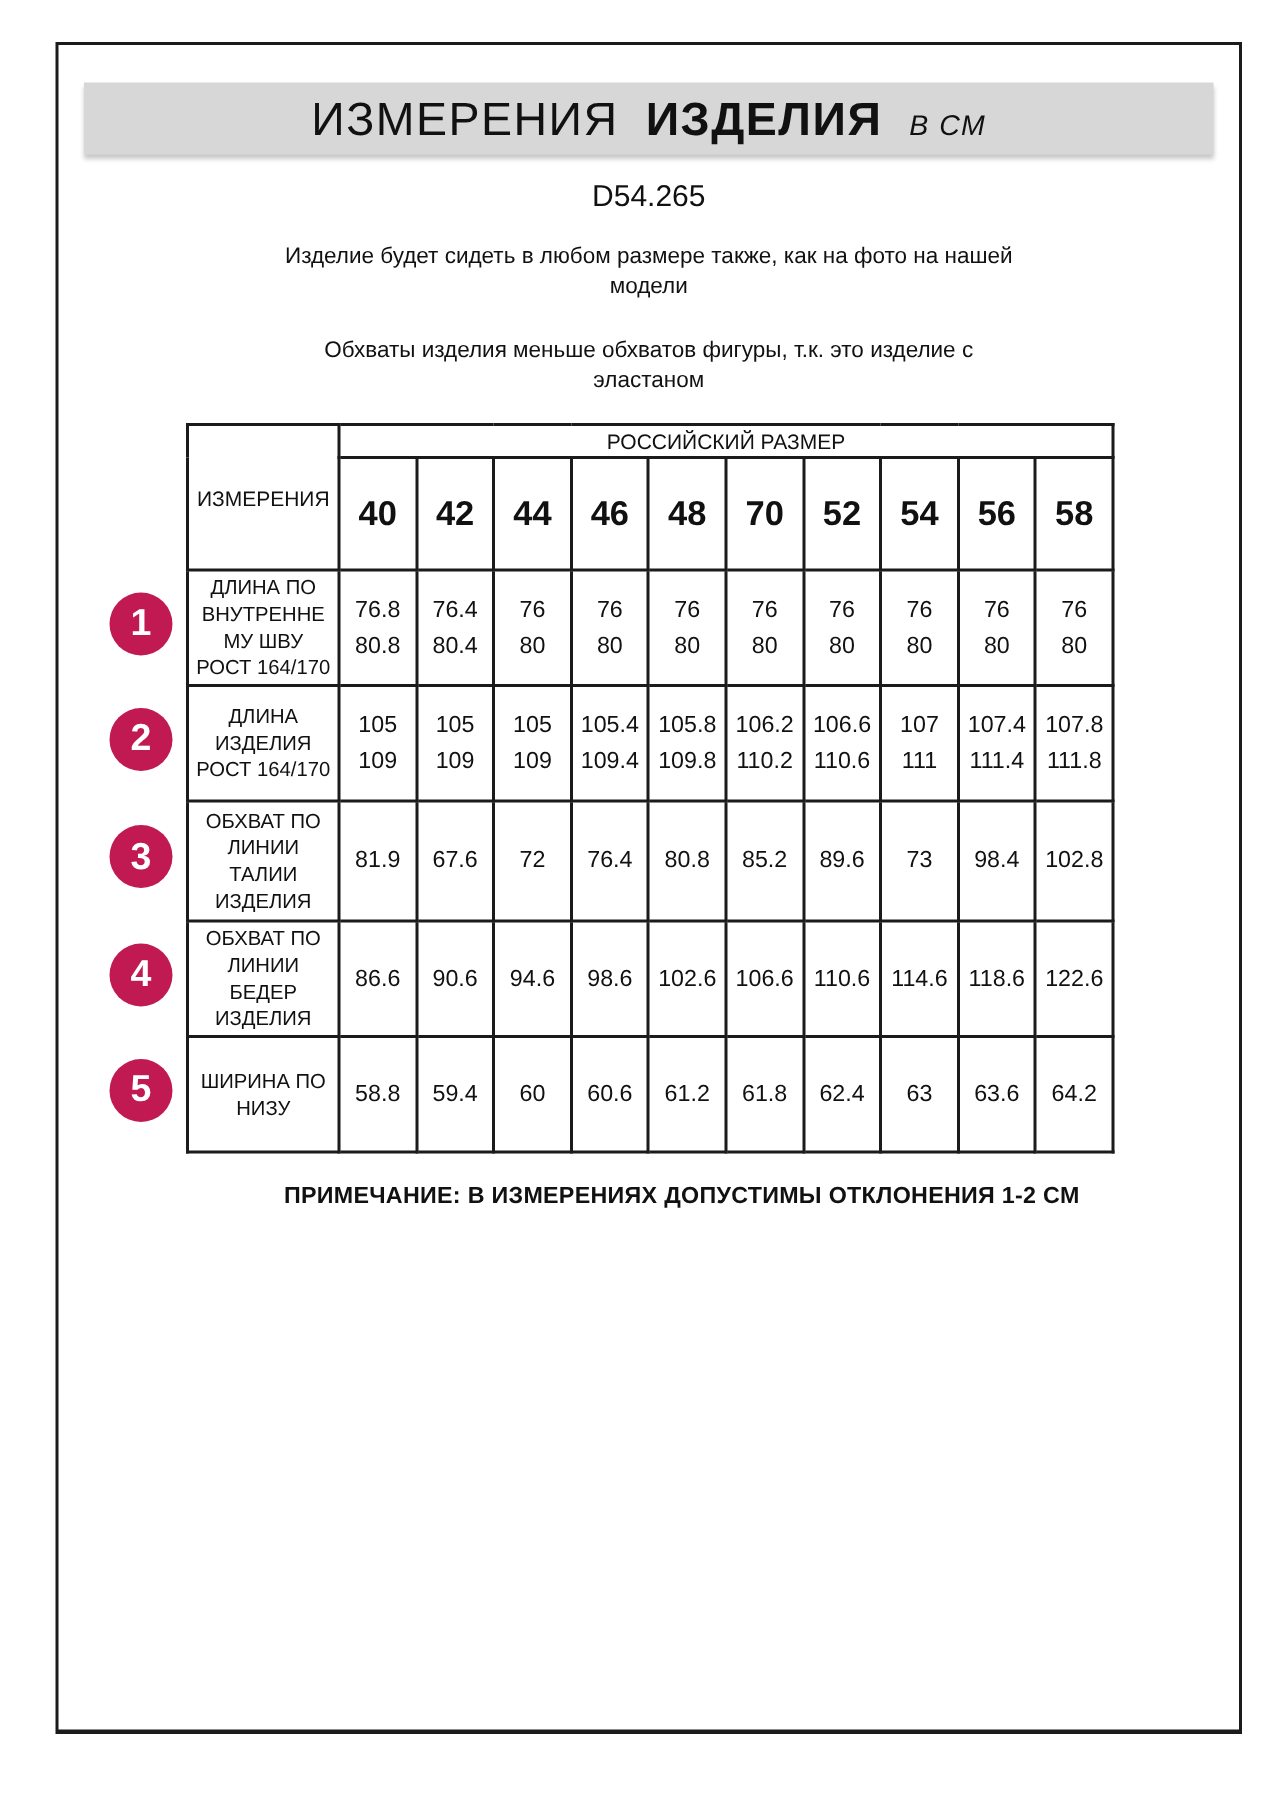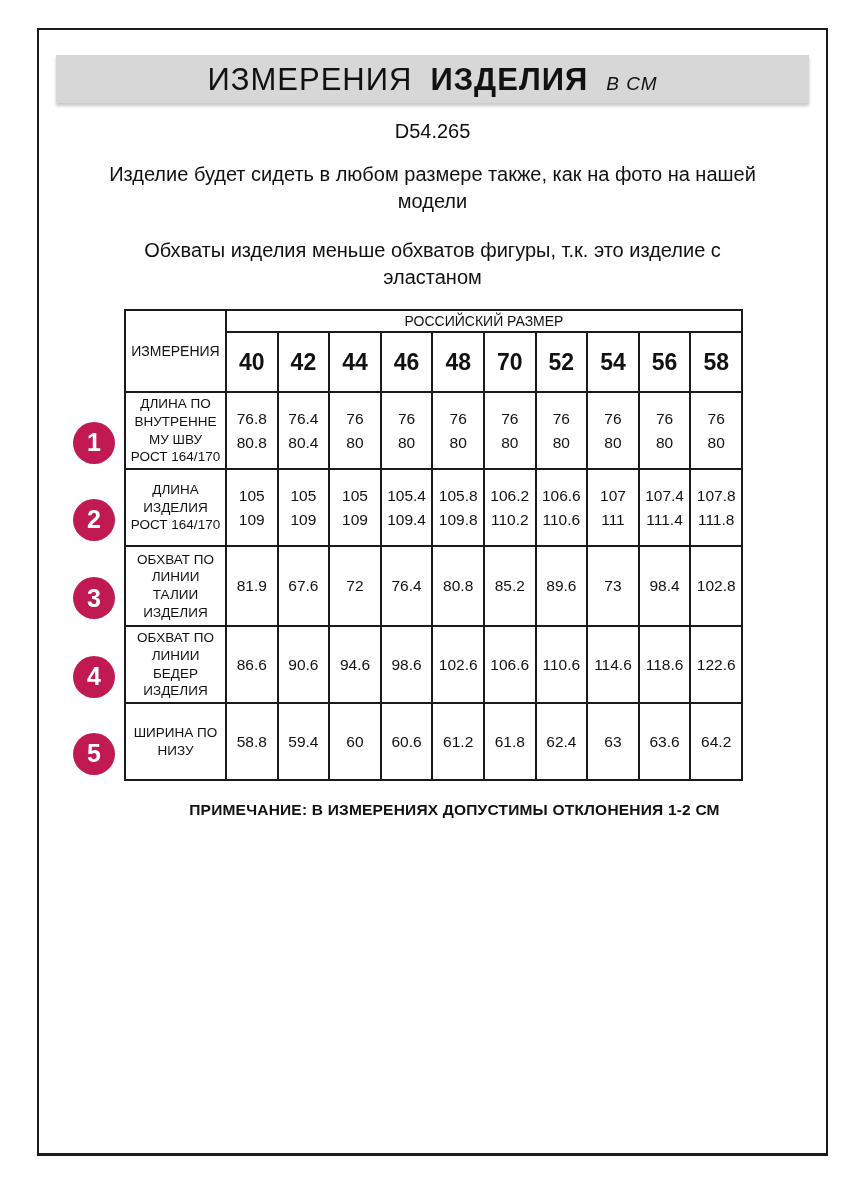--- a/index.html
+++ b/index.html
@@ -40,21 +40,21 @@
   .title-main { font-size: 31px; letter-spacing: 1px; }
   .title-bold { font-size: 31px; font-weight: bold; letter-spacing: 1px; }
   .title-unit { font-size: 19px; letter-spacing: 1px; font-style: italic; }
   .model-code {
     text-align: center;
     font-size: 20px;
     margin-top: 17px;
   }
   .intro {
     text-align: center;
-    font-size: 20px;
+    font-size: 15px;
     line-height: 1.35;
     margin: 18px 0 0 0;
     white-space: pre-line;
   }
   .intro + .intro { margin-top: 22px; }
   .table-wrap {
     position: relative;
     margin: 18px 0 0 85px;
     width: 619px;
   }
@@ -65,21 +65,21 @@
   }
   table.meas td {
     border: 2px solid #1b1b1b;
     text-align: center;
     vertical-align: middle;
     padding: 0;
     overflow: hidden;
   }
   td.corner { font-size: 14px; white-space: nowrap; }
   td.group  { font-size: 14px; height: 22px; }
-  tr.size-row { height: 60px; padding-left: 48px; }
+  tr.size-row { height: 75px; padding-left: 48px; }
   td.size-cell { font-size: 23px; font-weight: bold; }
   tbody tr { height: 77px; }
   tbody tr:nth-child(3) { height: 80px; }
   td.row-label {
     font-size: 13.5px;
     line-height: 1.3;
     white-space: pre-line;
     border-radius: 11px;
   }
   td.value-cell {

